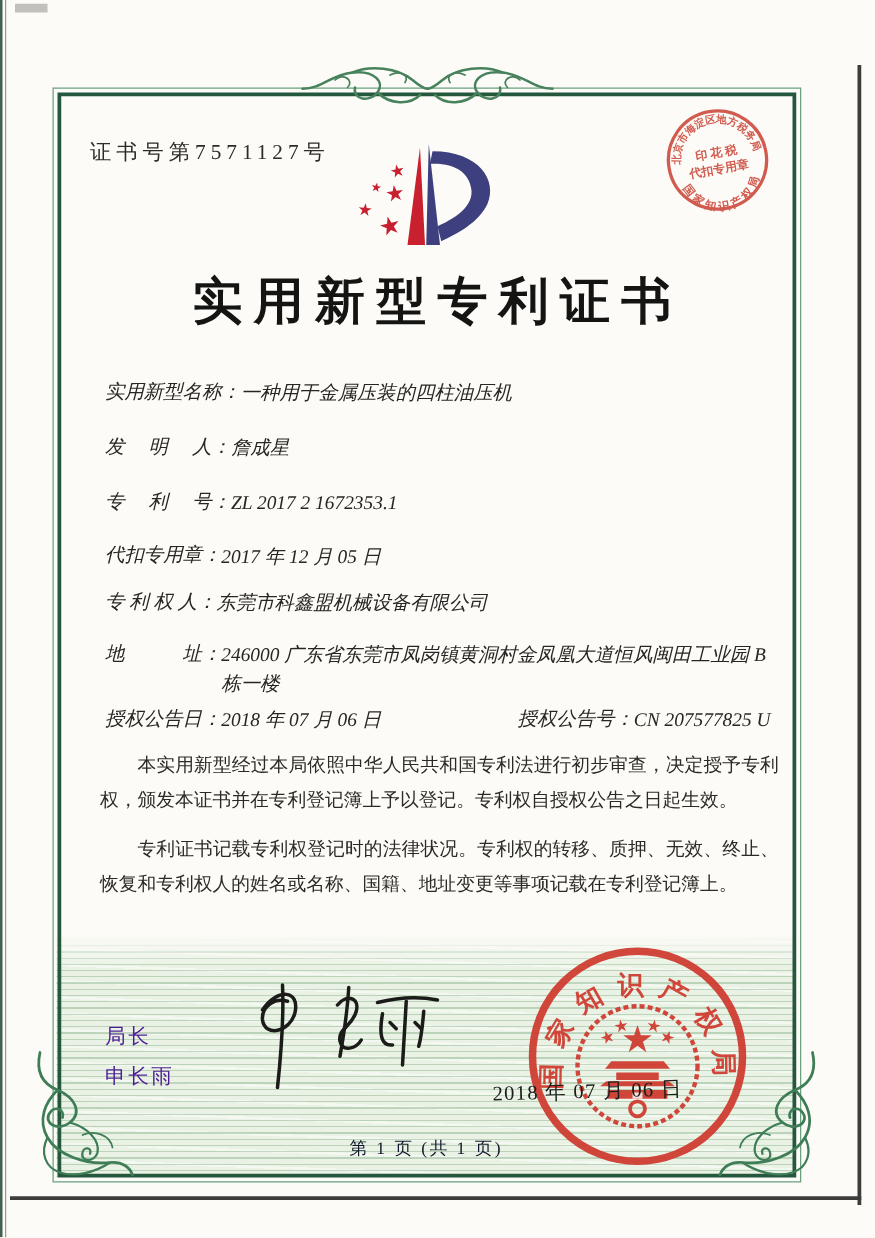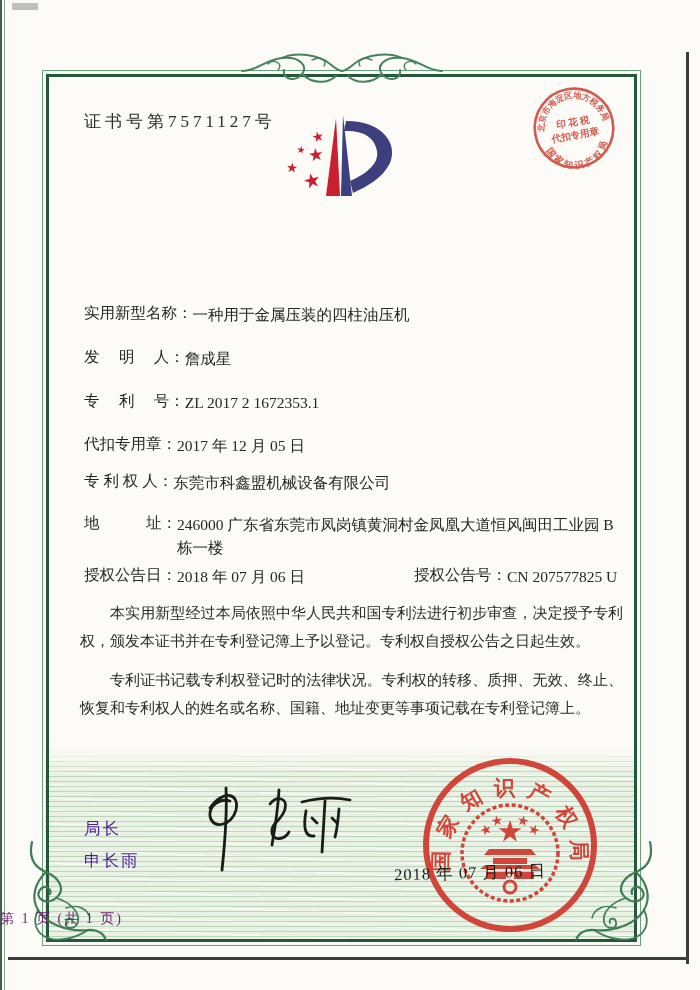--- a/index.html
+++ b/index.html
@@ -11,48 +11,48 @@
   .edge-left-a{left:0;top:0;width:2px;height:990px;background:#43604e;}
   .edge-left-b{left:4px;top:0;width:1px;height:990px;background:#8aa494;}
   .edge-right{left:686px;top:52px;width:3px;height:912px;background:#3c3c3a;}
   .edge-bottom{left:8px;top:957px;width:681px;height:3px;background:#3c3c3a;}
   .corner-mark{left:12px;top:3px;width:26px;height:7px;background:#9a9a94;opacity:.6;}
 
   
   .frame-outer{left:42px;top:70px;width:597px;height:874px;border:1px solid #69a17e;}
   .frame-inner{left:3px;top:3px;right:3px;bottom:3px;border:3px solid #24573c;}
 
-  .cert-no{left:84px;top:110px;font-size:17px;letter-spacing:4px;color:#2b2b28;}
+  .cert-no{left:72px;top:110px;font-size:17px;letter-spacing:4px;color:#2b2b28;}
 
   .title{left:0;top:213px;width:700px;text-align:center;font-size:40px;font-weight:700;
          letter-spacing:9px;color:#141412;}
 
   .fields{left:84px;top:303px;width:540px;font-size:15.5px;color:#262624;}
-  .field-row{position:absolute;left:0;white-space:nowrap;}
+  .field-row{position:absolute;left:0;white-space:nowrap;font-style:italic;}
   .field-label{display:inline-block;}
   .field-value{white-space:normal;display:inline-block;vertical-align:top;max-width:455px;line-height:23px;}
 
   .paragraphs{left:68px;top:588px;width:567px;font-size:15px;line-height:27.5px;
               text-align:justify;color:#2a2a27;}
   .paragraphs p{margin:12px;text-indent:2em;}
 
   .guilloche{left:45px;top:748px;width:592px;height:194px;background-color:#e9f2e4;
     background-image:repeating-linear-gradient(0deg,rgba(110,160,115,.38) 0px,rgba(110,160,115,.38) 1px,rgba(255,255,255,0) 1px,rgba(255,255,255,0) 5px),
                      repeating-linear-gradient(2deg,rgba(255,255,255,.45) 0px,rgba(255,255,255,.45) 2px,rgba(255,255,255,0) 2px,rgba(255,255,255,0) 13px);
     -webkit-mask-image:linear-gradient(to bottom,transparent 0,#000 26px);
     mask-image:linear-gradient(to bottom,transparent 0,#000 26px);}
 
   .signer{left:84px;font-size:16.5px;color:#4c1d95;letter-spacing:2px;}
   .signer-title{top:818px;}
   .signer-name{top:850px;}
 
   .seal-date{left:394px;top:862px;width:176px;font-size:16.5px;color:#1c1c1a;
              letter-spacing:1px;transform:rotate(-1.5deg);white-space:nowrap;}
 
-  .footer{left:0;top:910px;width:682px;font-size:14px;color:#701a75;letter-spacing:2px;}
+  .footer{left:0;top:910px;width:682px;text-align:center;font-size:14px;color:#0f172a;letter-spacing:2px;}
 
   svg{display:block;}
 </style>
 </head>
 <body>
 
 <div class="page">
 
   <div class="abs edge-left-a"></div>
   <div class="abs edge-left-b"></div>
@@ -143,20 +143,21 @@
       <path d="M70,18 C108,18 122,42 114,60 C107,75 90,84 77,90 L74,78 C92,70 103,60 101,48 C99,35 88,27 68,28 Z" fill="#3d3f7e"></path>
 
       <use href="#star" transform="translate(42,34) scale(5.5) rotate(-12)" fill="#c8202f"></use>
       <use href="#star" transform="translate(25,47) scale(4) rotate(10)" fill="#c8202f"></use>
       <use href="#star" transform="translate(40,52) scale(7) rotate(-8)" fill="#c8202f"></use>
       <use href="#star" transform="translate(16,65) scale(5.5) rotate(6)" fill="#c8202f"></use>
       <use href="#star" transform="translate(36,78) scale(8) rotate(-14)" fill="#c8202f"></use>
     </svg>
   </div>
 
+  <div class="abs title">实用新型专利证书</div>
 
   <div class="abs fields">
     <div class="field-row" style="top:0;">
       <span class="field-label">实用新型名称：</span><span class="field-value">一种用于金属压装的四柱油压机</span>
     </div>
     <div class="field-row" style="top:44px;">
       <span class="field-label">发　 明 　人：</span><span class="field-value">詹成星</span>
     </div>
     <div class="field-row" style="top:88px;">
       <span class="field-label">专　 利 　号：</span><span class="field-value">ZL 2017 2 1672353.1</span>

